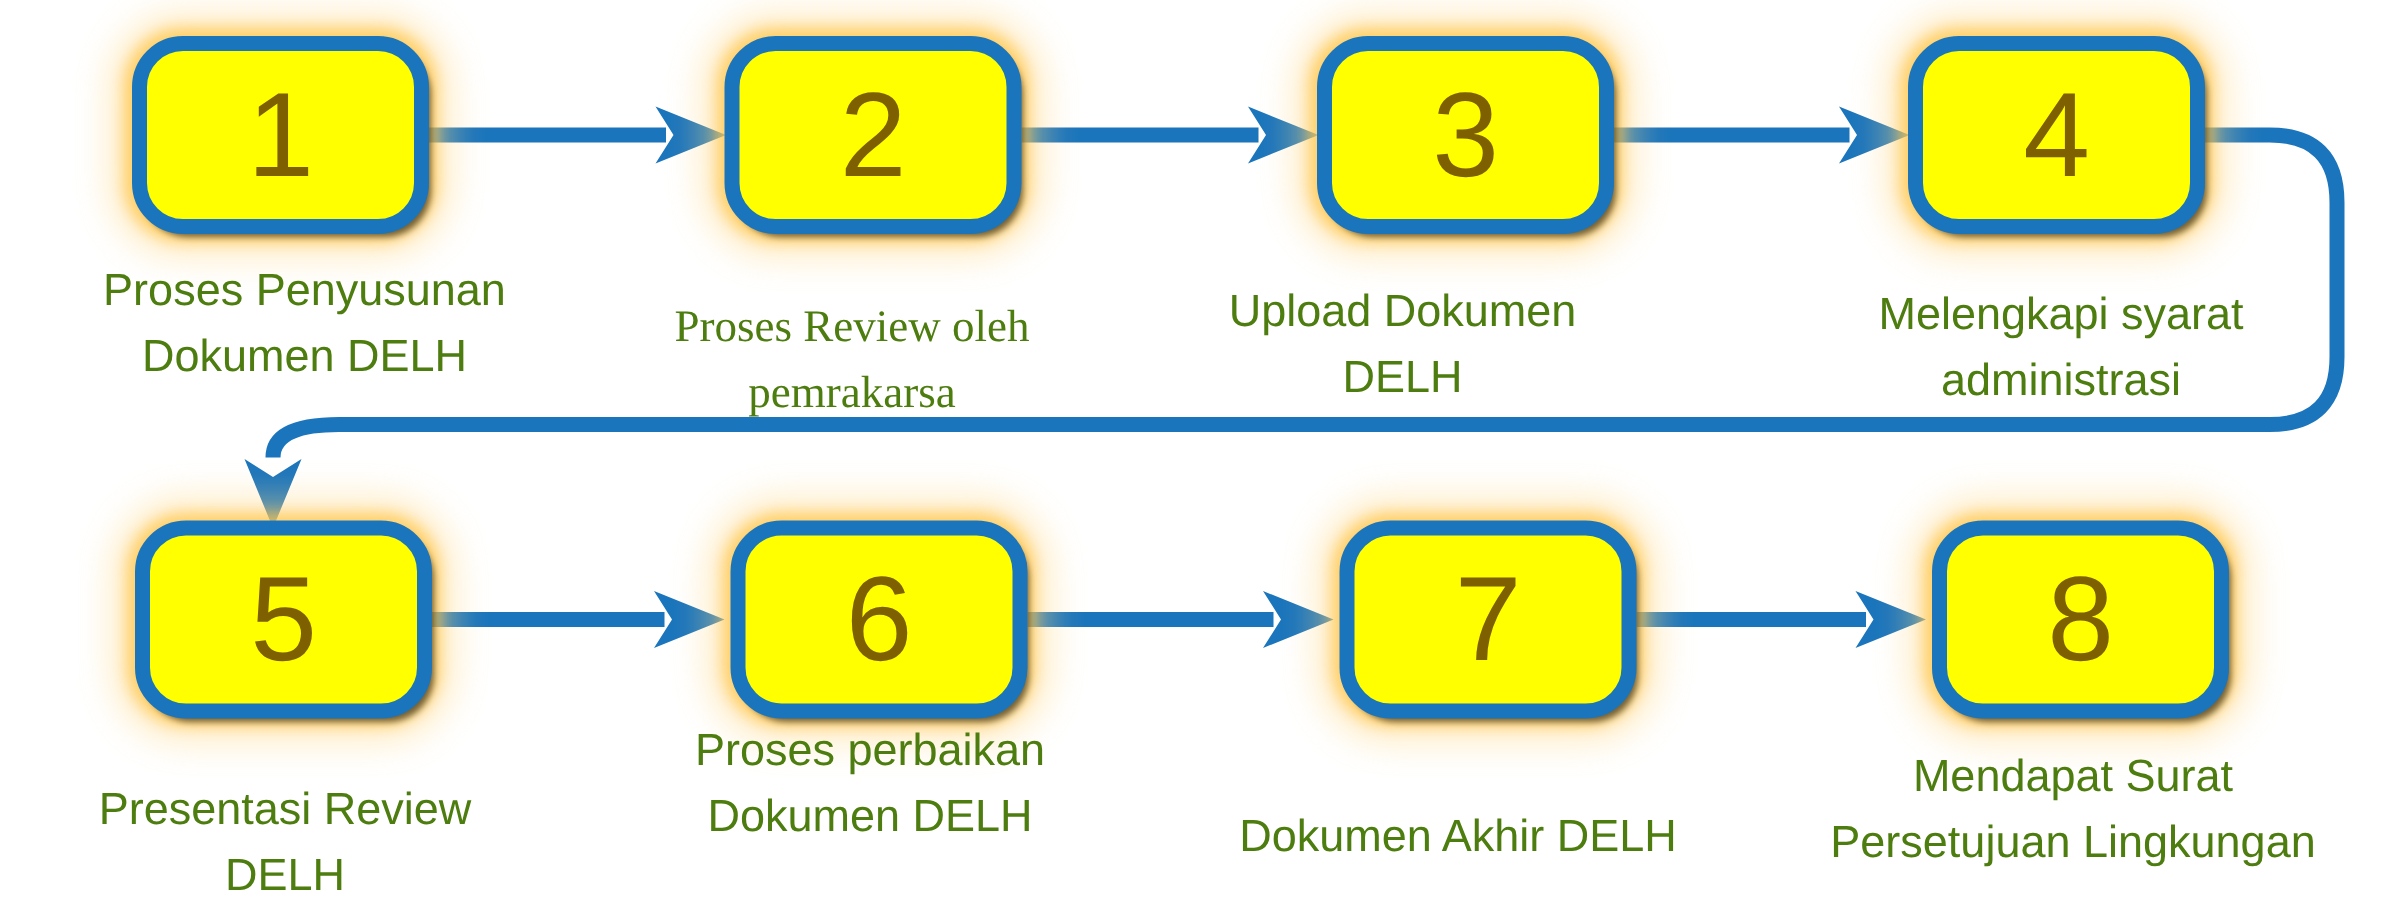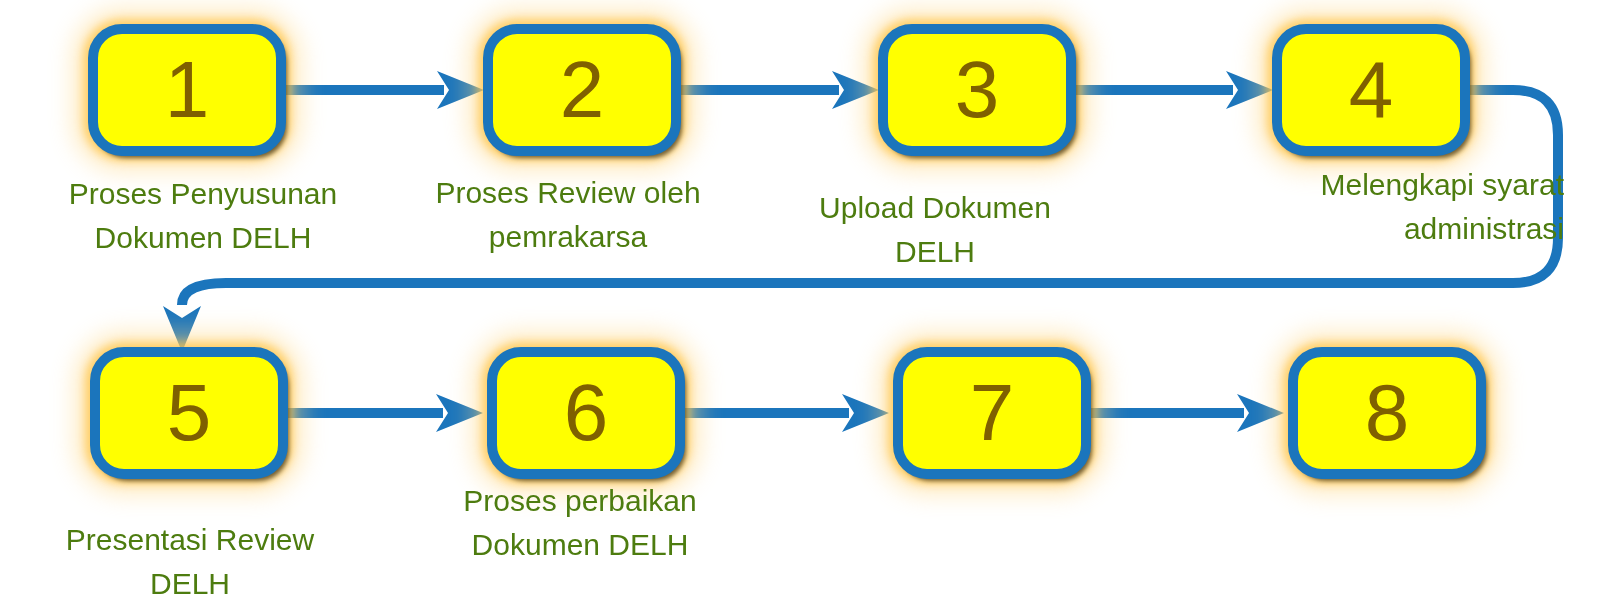--- a/index.html
+++ b/index.html
@@ -120,38 +120,41 @@
   </div>
   <div class="step-box" style="left:878px; top:24px;">
     <span class="step-number">3</span>
   </div>
   <div class="step-box" style="left:1272px; top:24px;">
     <span class="step-number">4</span>
   </div>
 
   <div class="step-label" style="left:13px;  top:172px;">Proses Penyusunan
 Dokumen DELH</div>
-  <div class="step-label" style="left:378px; top:171px;">Proses Review oleh
+  <div class="step-label" style="left:378px; top:196px;font-family:Liberation Serif, serif;">Proses Review oleh
 pemrakarsa</div>
   <div class="step-label" style="left:745px; top:186px;">Upload Dokumen
 DELH</div>
-  <div class="step-label" style="left:1184px;top:163px;text-align:right;">Melengkapi syarat
+  <div class="step-label" style="left:1184px;top:188px;">Melengkapi syarat
 administrasi</div>
 
   <div class="step-box" style="left:90px;  top:347px;">
     <span class="step-number">5</span>
   </div>
   <div class="step-box" style="left:487px; top:347px;">
     <span class="step-number">6</span>
   </div>
   <div class="step-box" style="left:893px; top:347px;">
     <span class="step-number">7</span>
   </div>
   <div class="step-box" style="left:1288px;top:347px;">
     <span class="step-number">8</span>
   </div>
 
   <div class="step-label" style="left:0px;   top:518px;">Presentasi Review
 DELH</div>
   <div class="step-label" style="left:390px; top:479px;">Proses perbaikan
 Dokumen DELH</div>
+  <div class="step-label" style="left:782px; top:536px;">Dokumen Akhir DELH</div>
+  <div class="step-label" style="left:1192px;top:496px;">Mendapat Surat
+Persetujuan Lingkungan</div>
 
 </div>
 
 </body></html>

